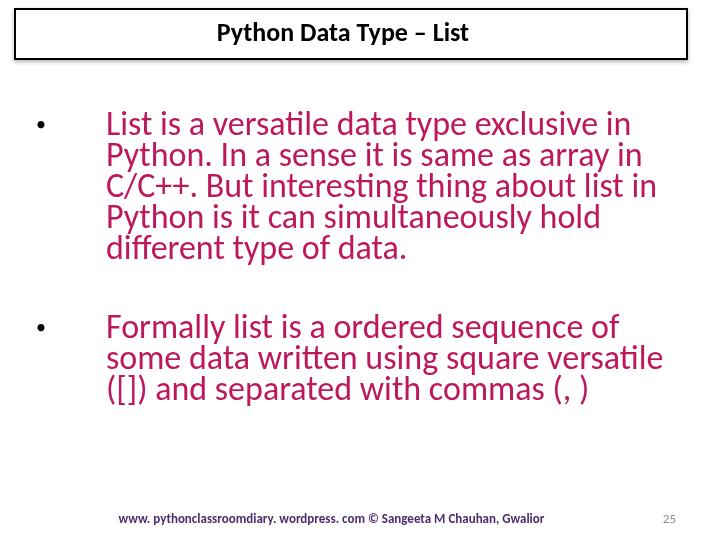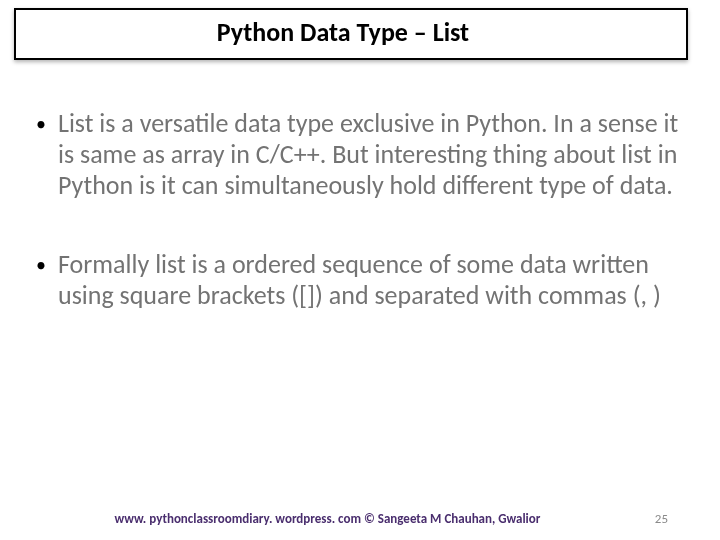--- a/index.html
+++ b/index.html
@@ -36,29 +36,30 @@
       margin-bottom: 48px;
     }
     .bullet-marker {
       color: #000;
       font-size: 20px;
       line-height: 32px;
       margin-right: 12px;
       flex-shrink: 0;
     }
     .bullet-text {
-      font-size: 26px;
+      font-size: 34px;
       line-height: 31px;
-      color: #737373;
+      color: #be185d;
+      margin-left: 48px;
     }
     .footer {
       position: absolute;
       bottom: 14px;
       left: 0;
-      right: 16px;
+      right: 8px;
       display: flex;
       align-items: center;
       justify-content: space-between;
       padding: 0 36px 0 0;
     }
     .footer-credit {
       flex: 1;
       text-align: center;
       font-size: 13px;
       font-weight: bold;
@@ -77,21 +78,21 @@
 </div>
 
 <div class="content">
   <ul class="bullet-list">
     <li class="bullet-item">
       <span class="bullet-marker">•</span>
       <span class="bullet-text">List is a versatile data type exclusive in Python. In a sense it is same as array in C/C++. But interesting thing about list in Python is it can simultaneously hold different type of data.</span>
     </li>
     <li class="bullet-item">
       <span class="bullet-marker">•</span>
-      <span class="bullet-text">Formally list is a ordered sequence of some data written using square brackets ([]) and separated with commas (, )</span>
+      <span class="bullet-text">Formally list is a ordered sequence of some data written using square versatile ([]) and separated with commas (, )</span>
     </li>
   </ul>
 </div>
 
 <div class="footer">
   <span class="footer-credit">www. pythonclassroomdiary. wordpress. com ©  Sangeeta M Chauhan, Gwalior</span>
   <span class="page-num">25</span>
 </div>
 
 </body></html>

